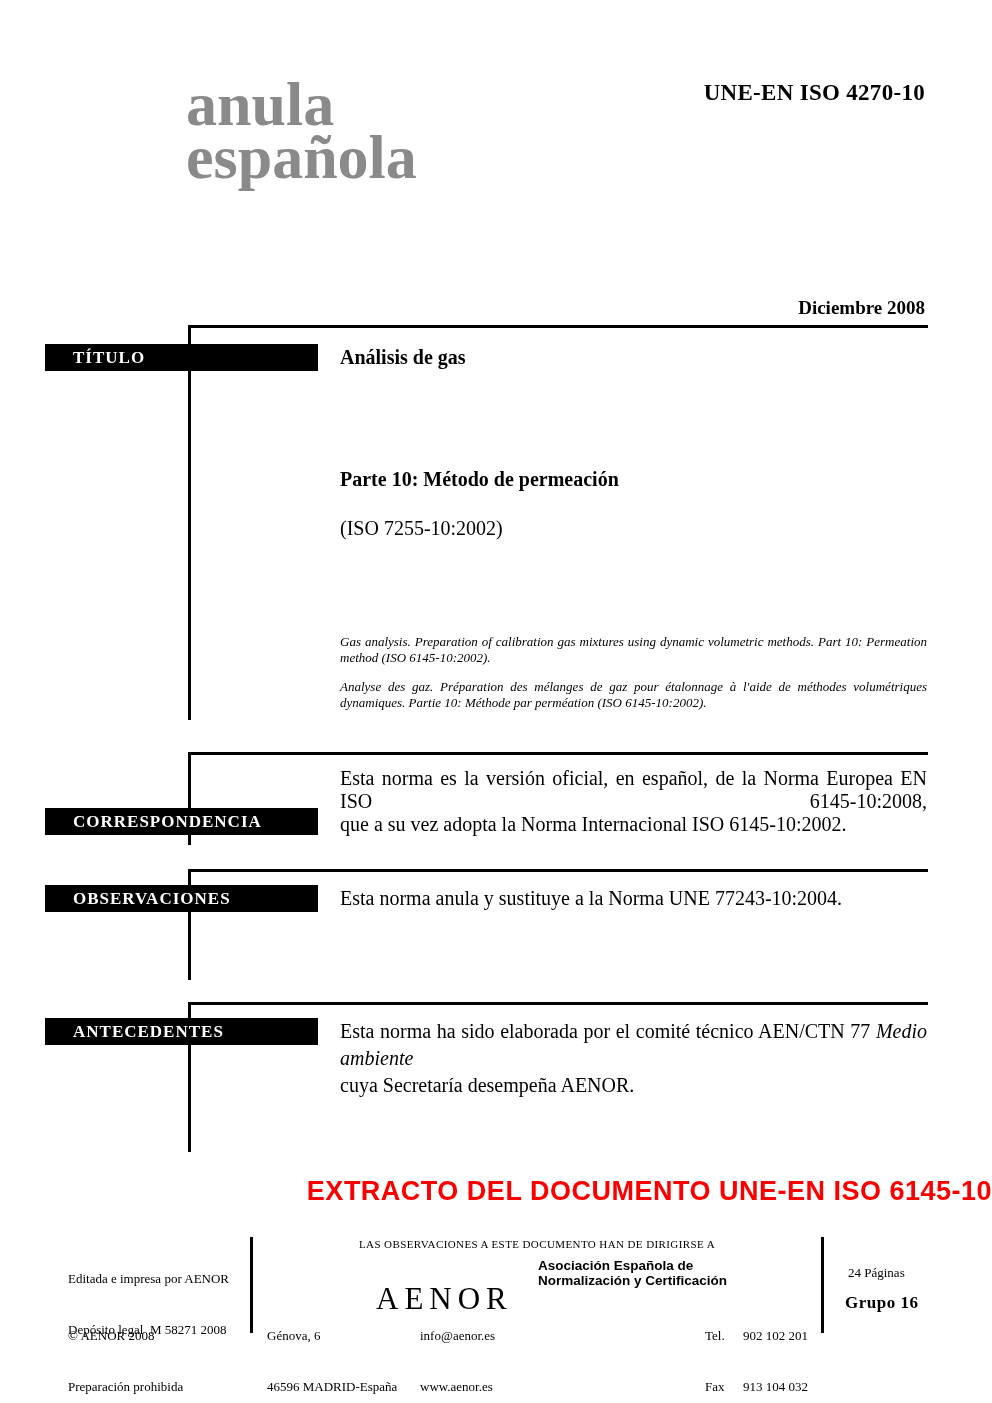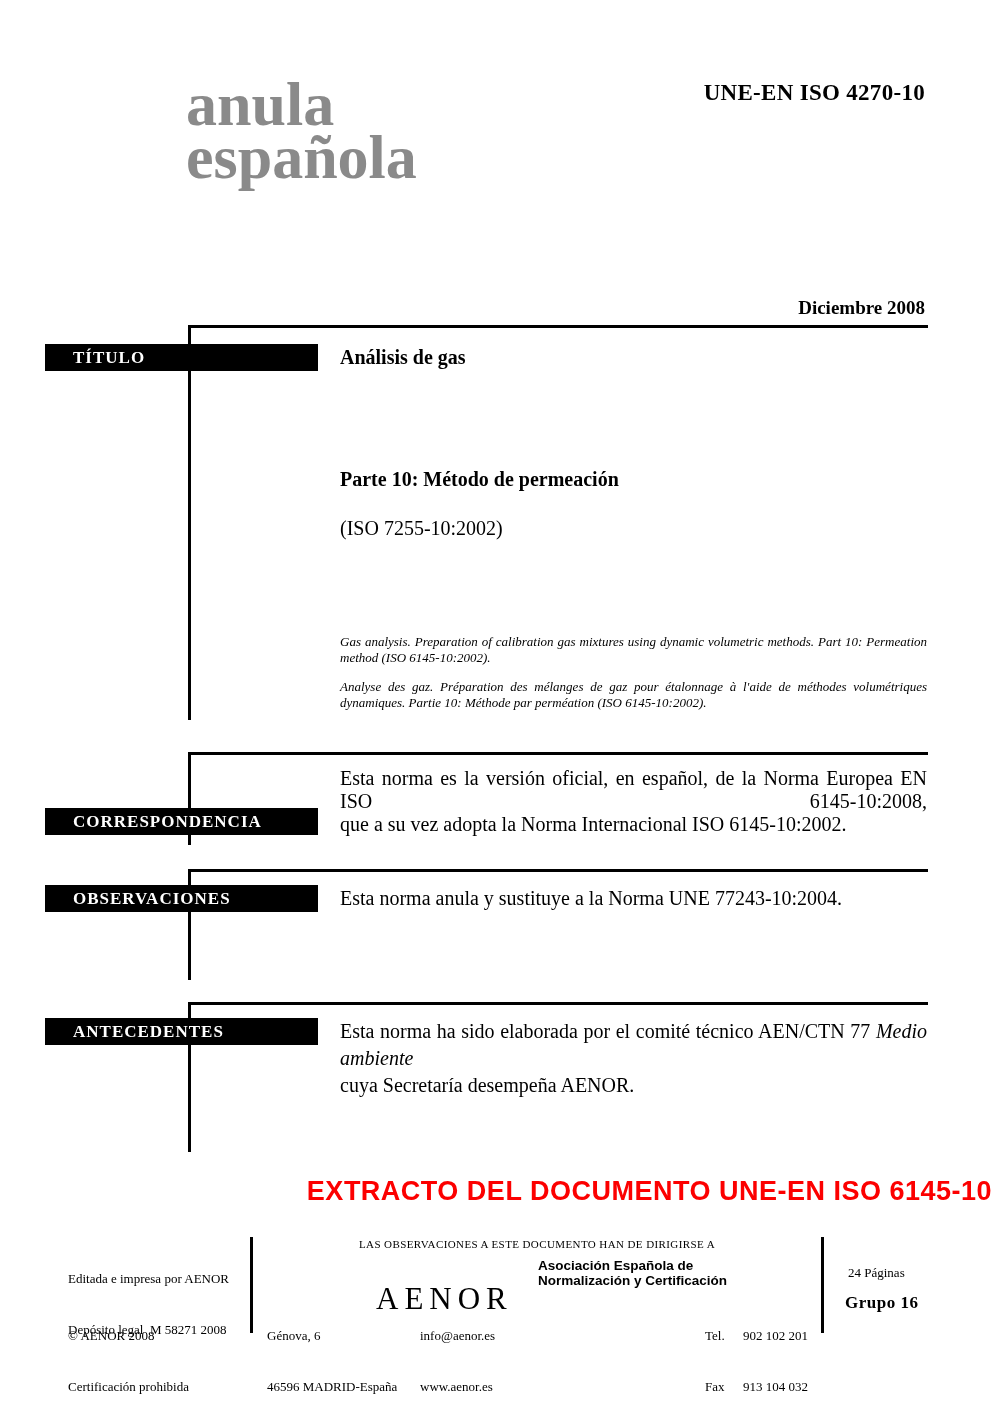--- a/index.html
+++ b/index.html
@@ -188,21 +188,21 @@
 
   <div class="fdiv fdiv1"></div>
   <div class="fdiv fdiv2"></div>
 
   <div class="f-edited f13">
     <div>Editada e impresa por AENOR</div>
     <div>Depósito legal  M 58271 2008</div>
   </div>
   <div class="f-copyright f13">
     <div>© AENOR 2008</div>
-    <div>Certificación prohibida</div>
+    <div>Preparación prohibida</div>
   </div>
 
   <div class="f-notice">LAS OBSERVACIONES A ESTE DOCUMENTO HAN DE DIRIGIRSE A</div>
 
   <div class="f-aenor-logo">AENOR</div>
   <div class="f-aenor-name">
     <div>Asociación Española de</div>
     <div>Normalización y Certificación</div>
   </div>
 

